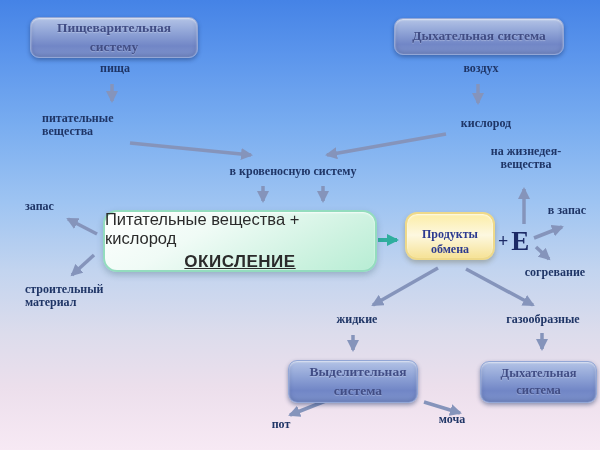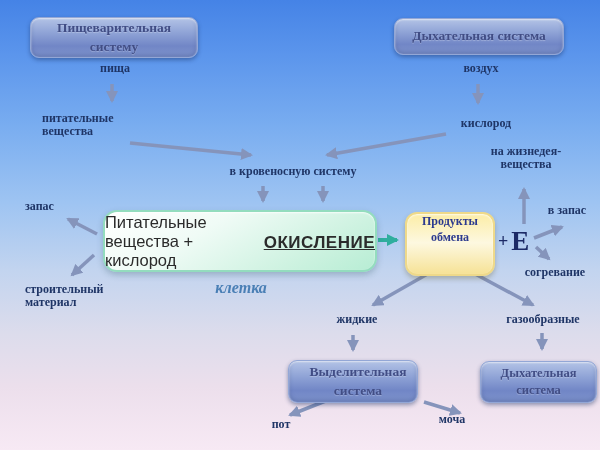--- a/index.html
+++ b/index.html
@@ -23,31 +23,31 @@
     display:flex; align-items:center; justify-content:center; text-align:center;
     text-shadow:0 1px 1px rgba(255,255,255,.28);
   }
   .sys-box span{white-space:pre-line;}
   .sys-box.small{font-size:12.5px;text-align:center;}
   .oxid-box{
     position:absolute; left:103px; top:210px; width:274px; height:62px; box-sizing:border-box;
     background:linear-gradient(150deg,#ffffff 0%,#f0fbf6 35%,#cdf2e0 75%,#b7edd4 100%);
     border:2px solid #93dcbe; border-radius:14px;
     box-shadow:0 3px 6px rgba(40,80,90,.28), inset 0 1px 2px rgba(255,255,255,.8);
-    display:flex; flex-direction:row; align-items:center; justify-content:center;
+    display:flex; flex-direction:column; align-items:center; justify-content:center;
     font-family:"Liberation Sans","DejaVu Sans",sans-serif; color:#2b2b2b;
   }
   .oxid-line1{font-size:16.5px;}
   .oxid-line2{font-size:17px; font-weight:bold; margin-top:4px; letter-spacing:.5px;text-decoration:underline;}
   .products-box{
-    position:absolute; left:405px; top:212px; width:90px; height:64px; box-sizing:border-box;
+    position:absolute; left:405px; top:212px; width:90px; height:48px; box-sizing:border-box;
     background:linear-gradient(180deg,#fceda6 0%,#fdf8e0 48%,#f6e296 100%);
     border:2px solid #eed98a; border-radius:12px;
     box-shadow:0 3px 5px rgba(90,80,30,.3), inset 0 1px 2px rgba(255,255,255,.8);
-    display:flex; align-items:flex-start; justify-content:center; text-align:center;
+    display:flex; align-items:flex-end; justify-content:center; text-align:center;
     color:#2c3a8f; font-weight:bold; font-size:12px; line-height:1.3;
   }
   .products-box span{white-space:pre-line;}
   .energy{
     position:absolute; left:498px; top:226px; color:#1c2a66; font-weight:bold;
     display:flex; align-items:center; gap:3px;
   }
   .energy .plus{font-size:18px;}
   .energy .e{font-size:27px;}
   .cell-lbl{
@@ -116,21 +116,20 @@
 
   <div class="lbl left" style="left:25px;top:200px;width:70px;">запас</div>
   <div class="lbl left" style="left:25px;top:283px;width:120px;">строительный
 материал</div>
 
   <div class="oxid-box">
     <div class="oxid-line1">Питательные вещества + кислород</div>
     <div class="oxid-line2">ОКИСЛЕНИЕ</div>
   </div>
 
-  <div class="cell-lbl">клетка</div>
 
   <div class="products-box">
     <span>Продукты
 обмена</span>
   </div>
 
   <div class="energy">
     <span class="plus">+</span>
     <span class="e">Е</span>
   </div>

